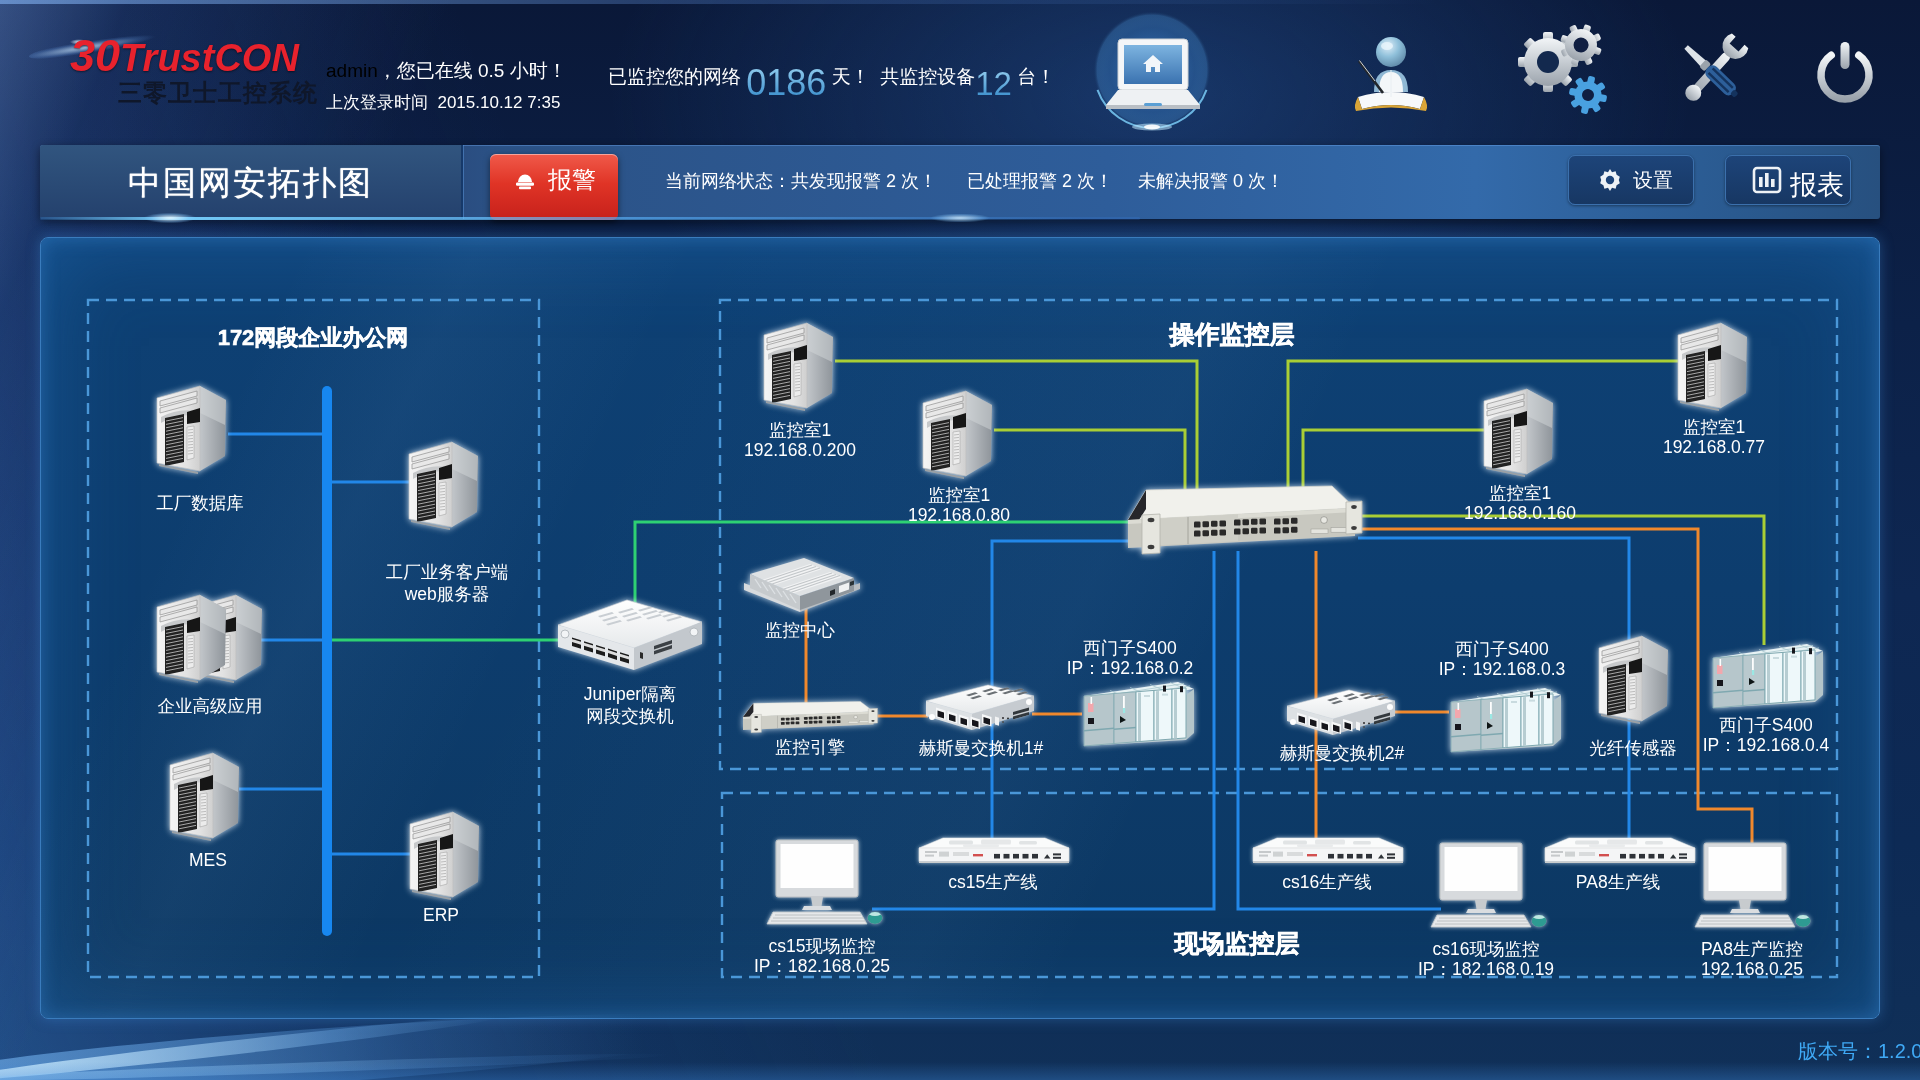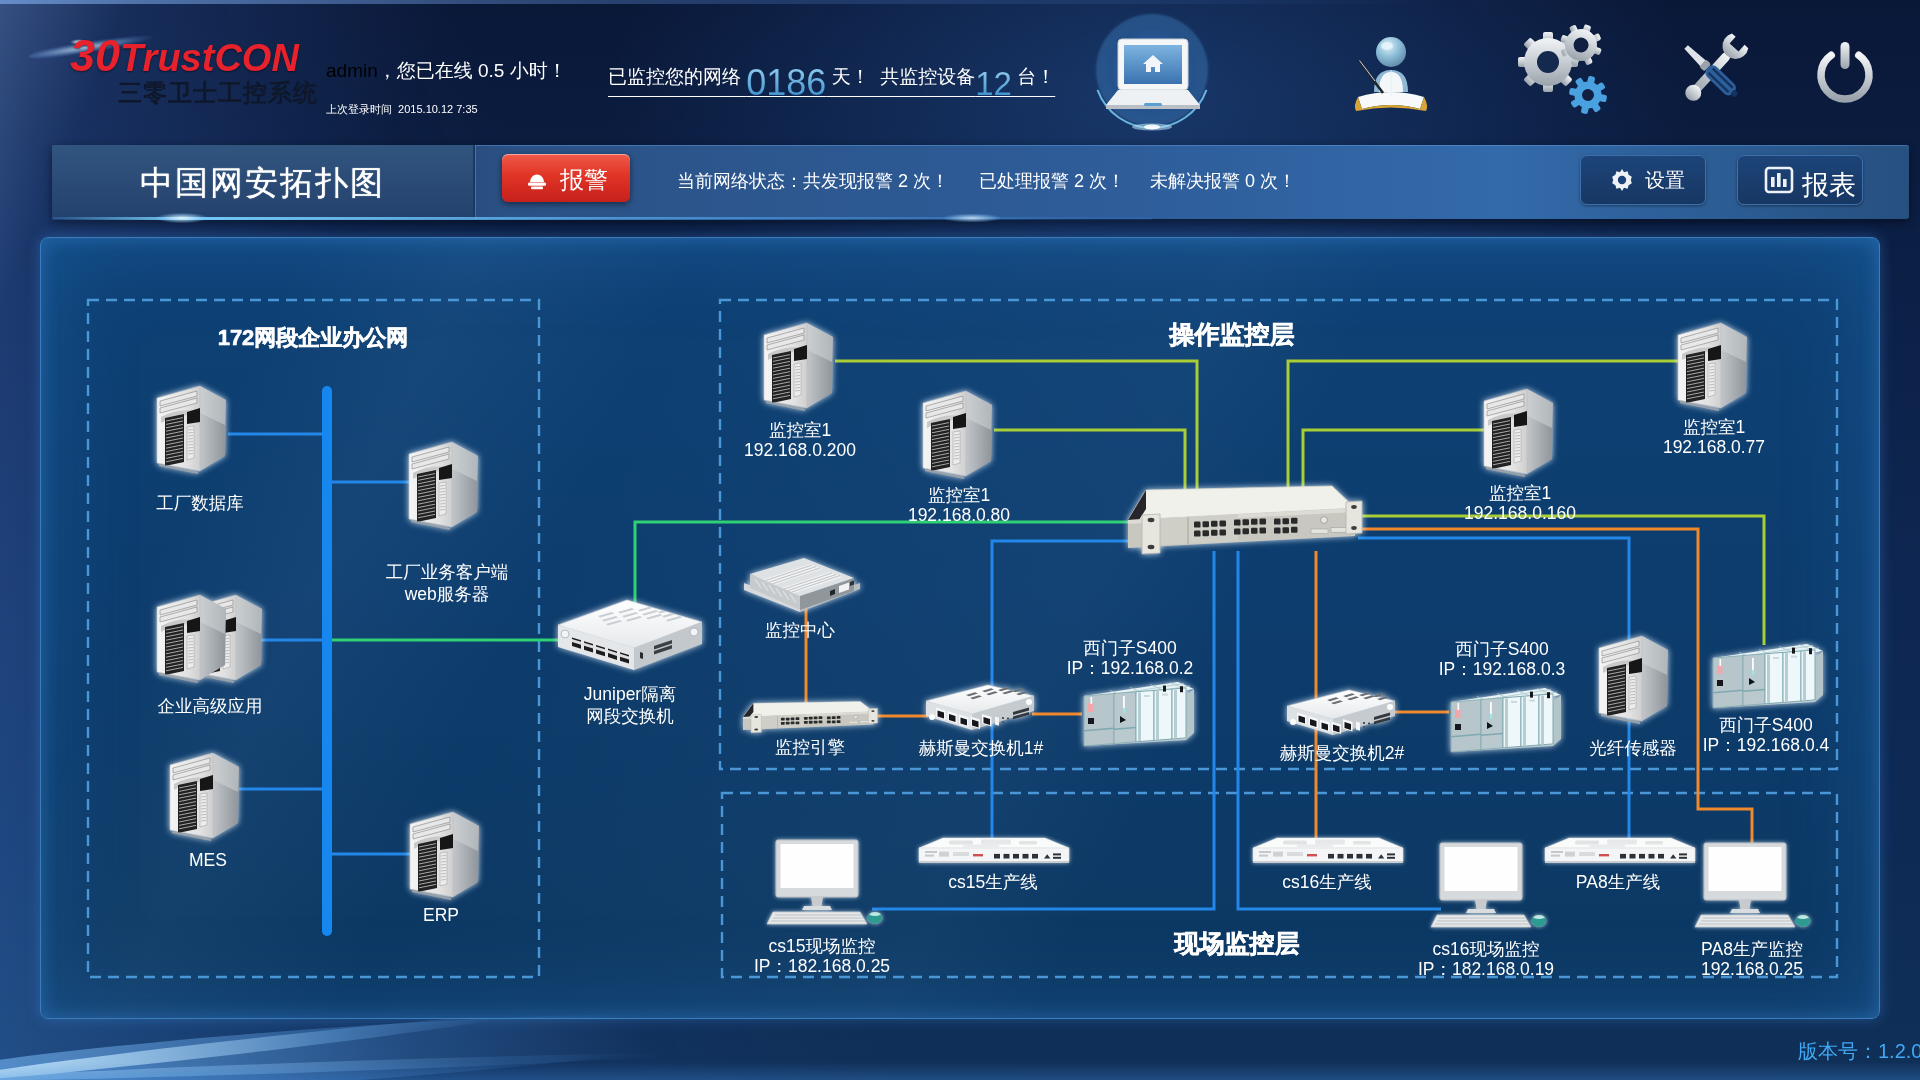--- a/index.html
+++ b/index.html
@@ -17,23 +17,23 @@
 <div class="abs" id="hdr" style="left:0;top:0;width:1920px;height:117px;">
   <div class="abs" style="left:0;top:0;width:1920px;height:4px;background:linear-gradient(90deg,rgba(140,190,255,.55),rgba(90,140,220,.25) 40%,rgba(30,60,120,0) 75%);"></div>
   <div class="abs" style="left:28px;top:36px;width:160px;height:16px;background:radial-gradient(60% 50% at 35% 50%, rgba(200,230,255,.75), rgba(120,180,255,.2) 55%, rgba(120,180,255,0) 75%);border-radius:50%;transform:rotate(-9deg);"></div>
   <div class="abs" style="left:66px;top:38px;width:26px;height:8px;background:radial-gradient(50% 50%, #eaf6ff, rgba(160,210,255,0) 70%);border-radius:50%;"></div>
   <div class="abs" style="left:70px;top:36px;width:520px;height:76px;">
     <div style="font-size:45px;font-weight:bold;font-style:italic;color:#e8222d;letter-spacing:0px;line-height:40px;text-shadow:0 1px 2px rgba(0,0,0,.5);">30<span style="font-size:38px;">TrustCON</span></div>
     <div style="font-size:24px;font-weight:bold;color:#0f172a;letter-spacing:1px;line-height:30px;margin-left:48px;">三零卫士工控系统</div>
   </div>
   <div class="abs" style="left:326px;top:58px;width:330px;height:48px;font-size:19px;color:#fff;">
     <div><span style="color:#000000">admin</span>，您已在线 0.5 小时！</div>
-    <div style="font-size:11px;margin-top:18px;">上次登录时间&nbsp; 2015.10.12 7:35</div>
+    <div style="font-size:17px;margin-top:7px;">上次登录时间&nbsp; 2015.10.12 7:35</div>
   </div>
-  <div class="abs" style="left:608px;top:62px;width:520px;height:42px;color:#fff;font-size:19px;white-space:nowrap;text-decoration:underline;">
+  <div class="abs" style="left:608px;top:62px;width:520px;height:42px;color:#fff;font-size:19px;white-space:nowrap;">
     <span style="vertical-align:12px;">已监控您的网络 </span><span style="font-size:36px;background:linear-gradient(180deg,#9ed4f2,#2e86c8);-webkit-background-clip:text;color:transparent;">0186</span><span style="vertical-align:12px;"> 天！&nbsp; 共监控设备</span><span style="font-size:33px;background:linear-gradient(180deg,#9ed4f2,#2e86c8);-webkit-background-clip:text;color:transparent;">12</span><span style="vertical-align:12px;"> 台！</span>
   </div>
   <div class="abs" id="icons" style="left:0;top:0;width:1920px;height:145px;"><svg width="1920" height="145" viewBox="0 0 1920 145">
   <defs>
     <radialGradient id="lglow" cx=".5" cy=".5" r=".5">
             <stop offset="0" stop-color="#3f7fc4" stop-opacity=".85"></stop>
             <stop offset=".72" stop-color="#336fb0" stop-opacity=".5"></stop>
             <stop offset=".93" stop-color="#4d9ade" stop-opacity=".3"></stop>
             <stop offset="1" stop-color="#0c2148" stop-opacity="0"></stop>
           </radialGradient>
@@ -141,27 +141,27 @@
     </g>
   </g>
 
   <g>
     <path d="M1858.8,55.3 A24,24 0 1 1 1831.2,55.3" fill="none" stroke="url(#metal)" stroke-width="7.5" stroke-linecap="round"></path>
     <rect x="1840.5" y="42" width="9" height="27" rx="4.5" fill="url(#metal)"></rect>
   </g>
 </svg></div>
 </div>
 
-<div class="abs" id="tbar" style="left:52px;top:145px;width:1840px;height:74px;border-radius:3px;
+<div class="abs" id="tbar" style="left:40px;top:145px;width:1840px;height:74px;border-radius:3px;
   background:linear-gradient(90deg,#2c4d80 0%,#2a4b7e 22%,#2b5286 25%,#2e5d9a 58%,#336aaa 78%,#2a5a90 92%,#27507f 100%);
-  box-shadow:0 1px 0 rgba(120,180,255,.35) inset, 0 3px 10px rgba(0,0,0,.45);padding-left:17px;">
+  box-shadow:0 1px 0 rgba(120,180,255,.35) inset, 0 3px 10px rgba(0,0,0,.45);">
   <div class="abs" style="left:0;top:0;width:421px;height:74px;background:linear-gradient(180deg,#31557f 0%,#24416d 100%);border-radius:3px 0 0 3px;"></div>
   <div class="abs" style="left:421px;top:0;width:2px;height:74px;background:#16396a;box-shadow:1px 0 0 rgba(90,150,220,.5);"></div>
   <div class="abs" style="left:88px;top:16px;width:340px;font-size:33px;color:#fff;letter-spacing:2px;text-shadow:0 0 1px #fff;">中国网安拓扑图</div>
-  <div class="abs" style="left:450px;top:9px;width:128px;height:48px;border-radius:6px;
+  <div class="abs" style="left:450px;top:9px;width:128px;height:66px;border-radius:6px;
       background:linear-gradient(180deg,#f05a4a 0%,#e03426 45%,#c6201b 100%);
       box-shadow:0 1px 0 rgba(255,255,255,.45) inset,0 2px 6px rgba(0,0,0,.5);color:#fff;">
     <svg width="26" height="26" style="position:absolute;left:22px;top:11px;" viewBox="0 0 26 26">
       <path d="M6,17 a7,7.5 0 0 1 14,0 z" fill="#fff"></path>
         <rect x="4" y="17.5" width="18" height="3.2" rx="1.2" fill="#fff"></rect>
         <rect x="7" y="21.6" width="12" height="2.6" rx="1" fill="#fff"></rect>
     </svg>
     <div style="position:absolute;left:58px;top:10px;font-size:24px;">报警</div>
   </div>
   <div class="abs" style="left:625px;top:24px;font-size:18px;color:#fff;white-space:nowrap;">当前网络状态：共发现报警 2 次！&nbsp;&nbsp;&nbsp;&nbsp;&nbsp;&nbsp;已处理报警 2 次！&nbsp;&nbsp;&nbsp;&nbsp;&nbsp;未解决报警 0 次！</div>

